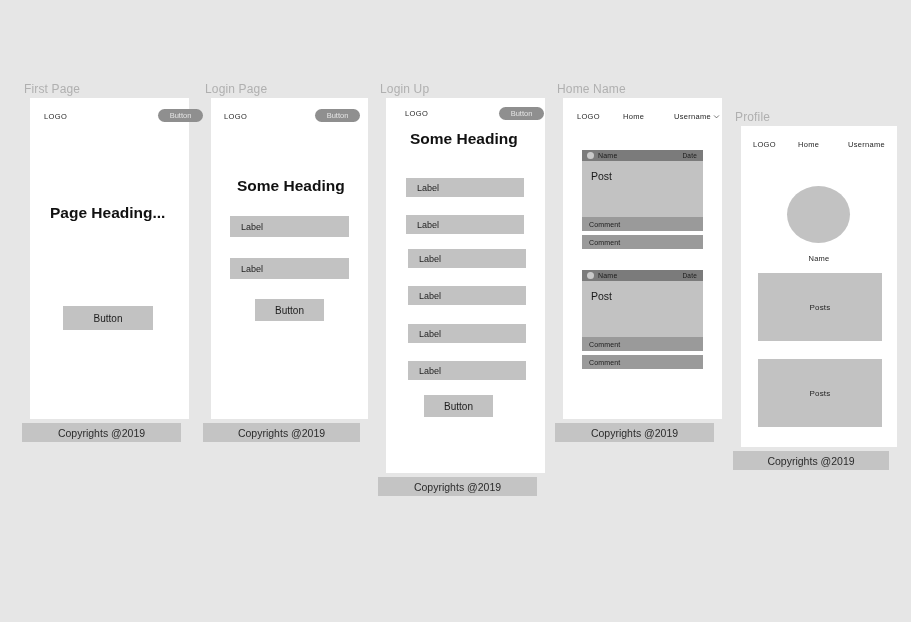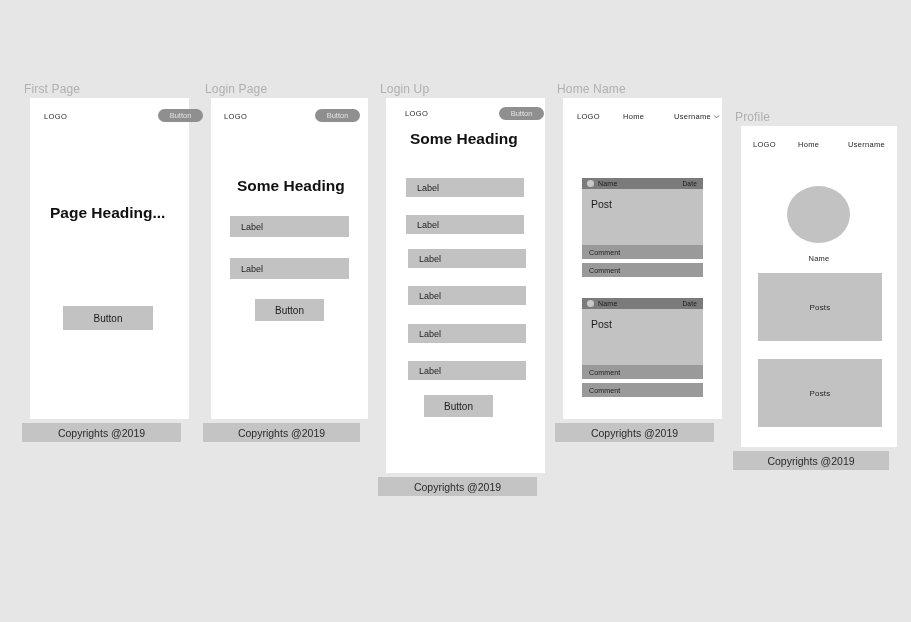--- a/index.html
+++ b/index.html
@@ -121,21 +121,20 @@
   .chev {
     display: inline-block;
     width: 7px;
     height: 7px;
   }
 
   
   .post-card {
     position: absolute;
     left: 0;
-    margin-top: 28px;
   }
   .post-head {
     position: absolute;
     left: 0;
     right: 0;
     top: 0;
     height: 11px;
     background: #7b7b7b;
     display: flex;
     align-items: center;

